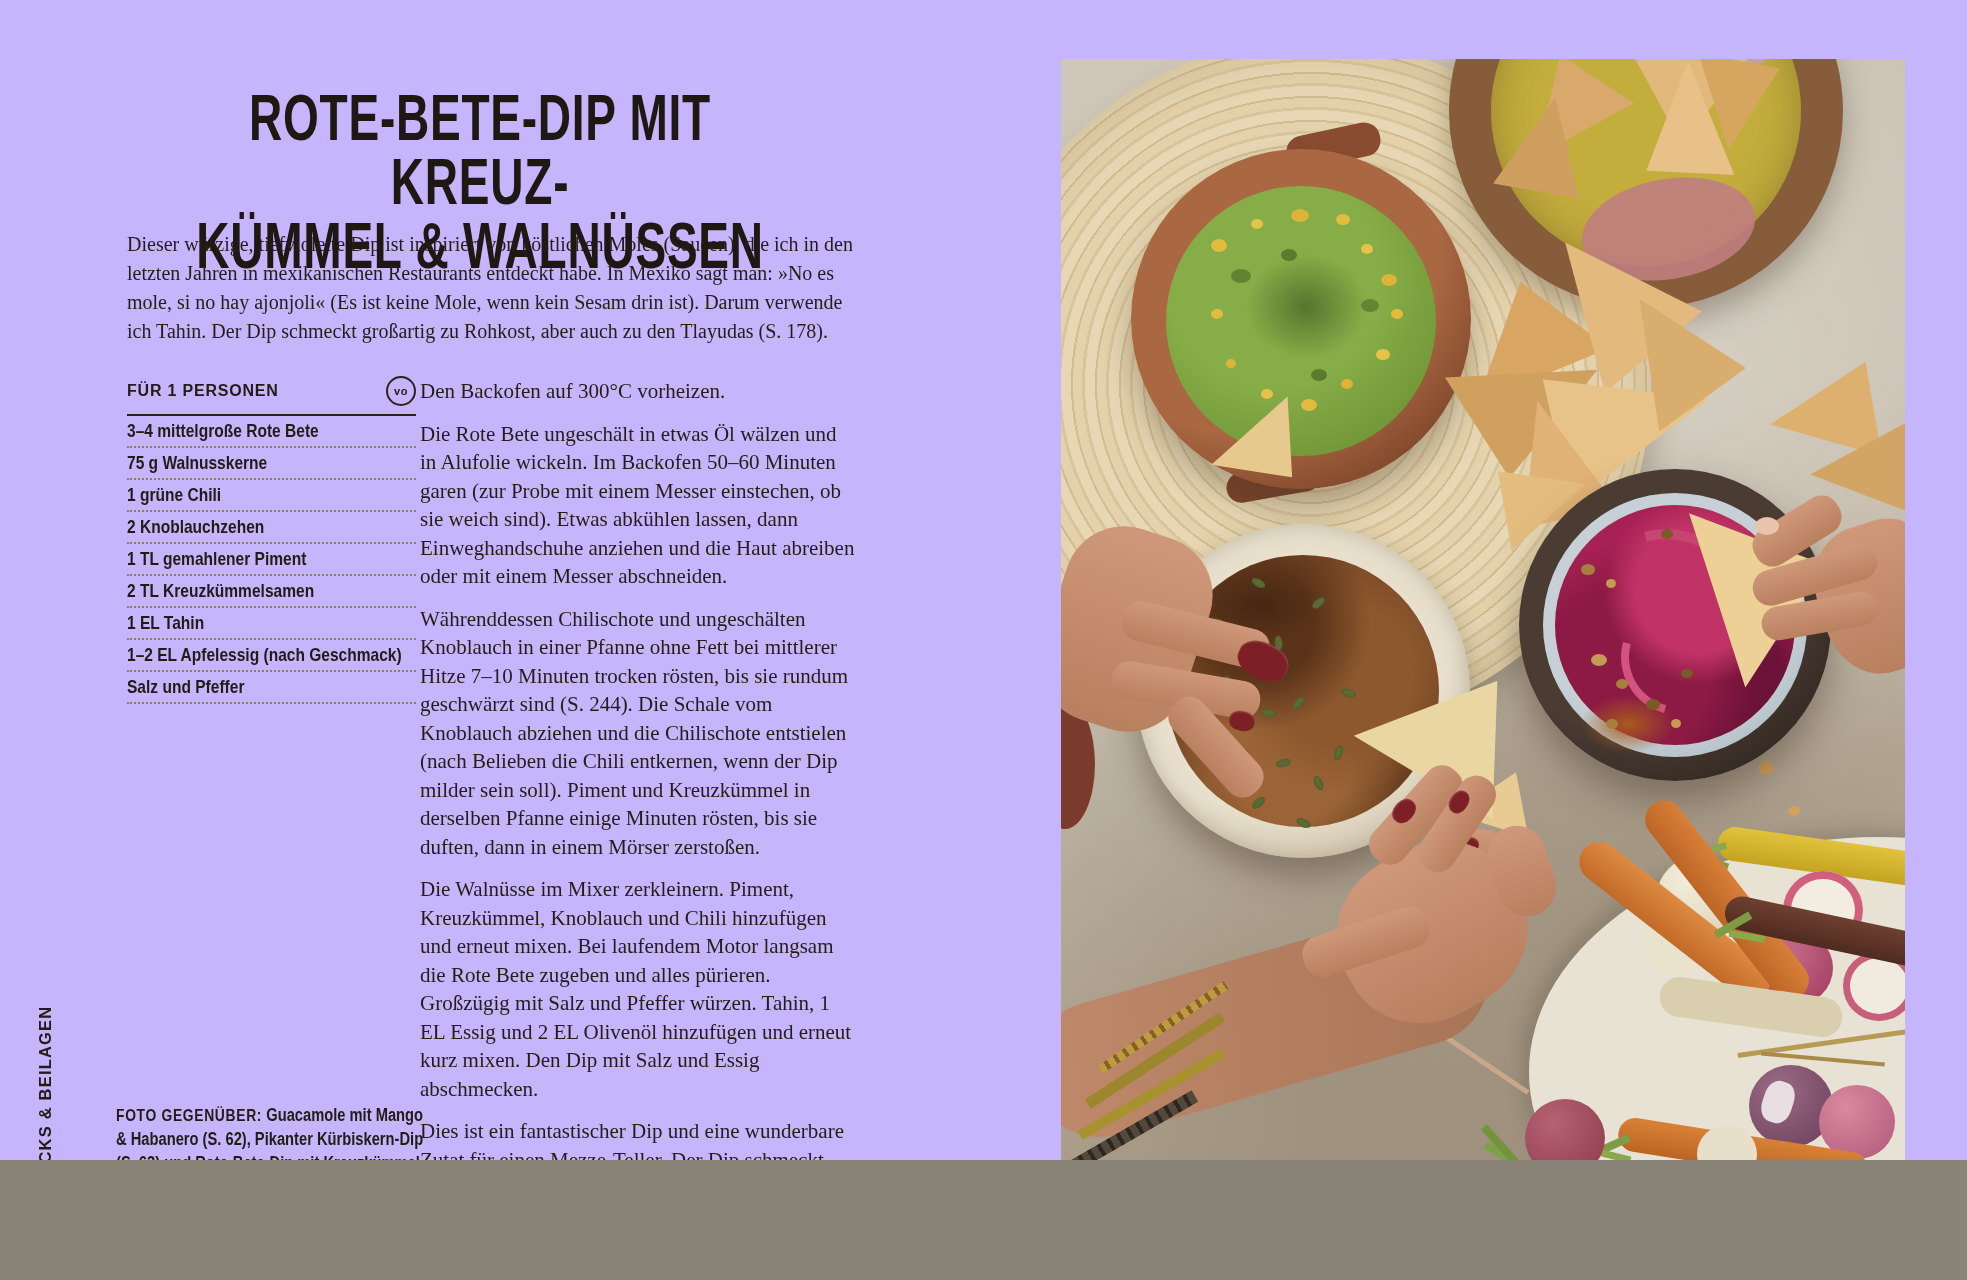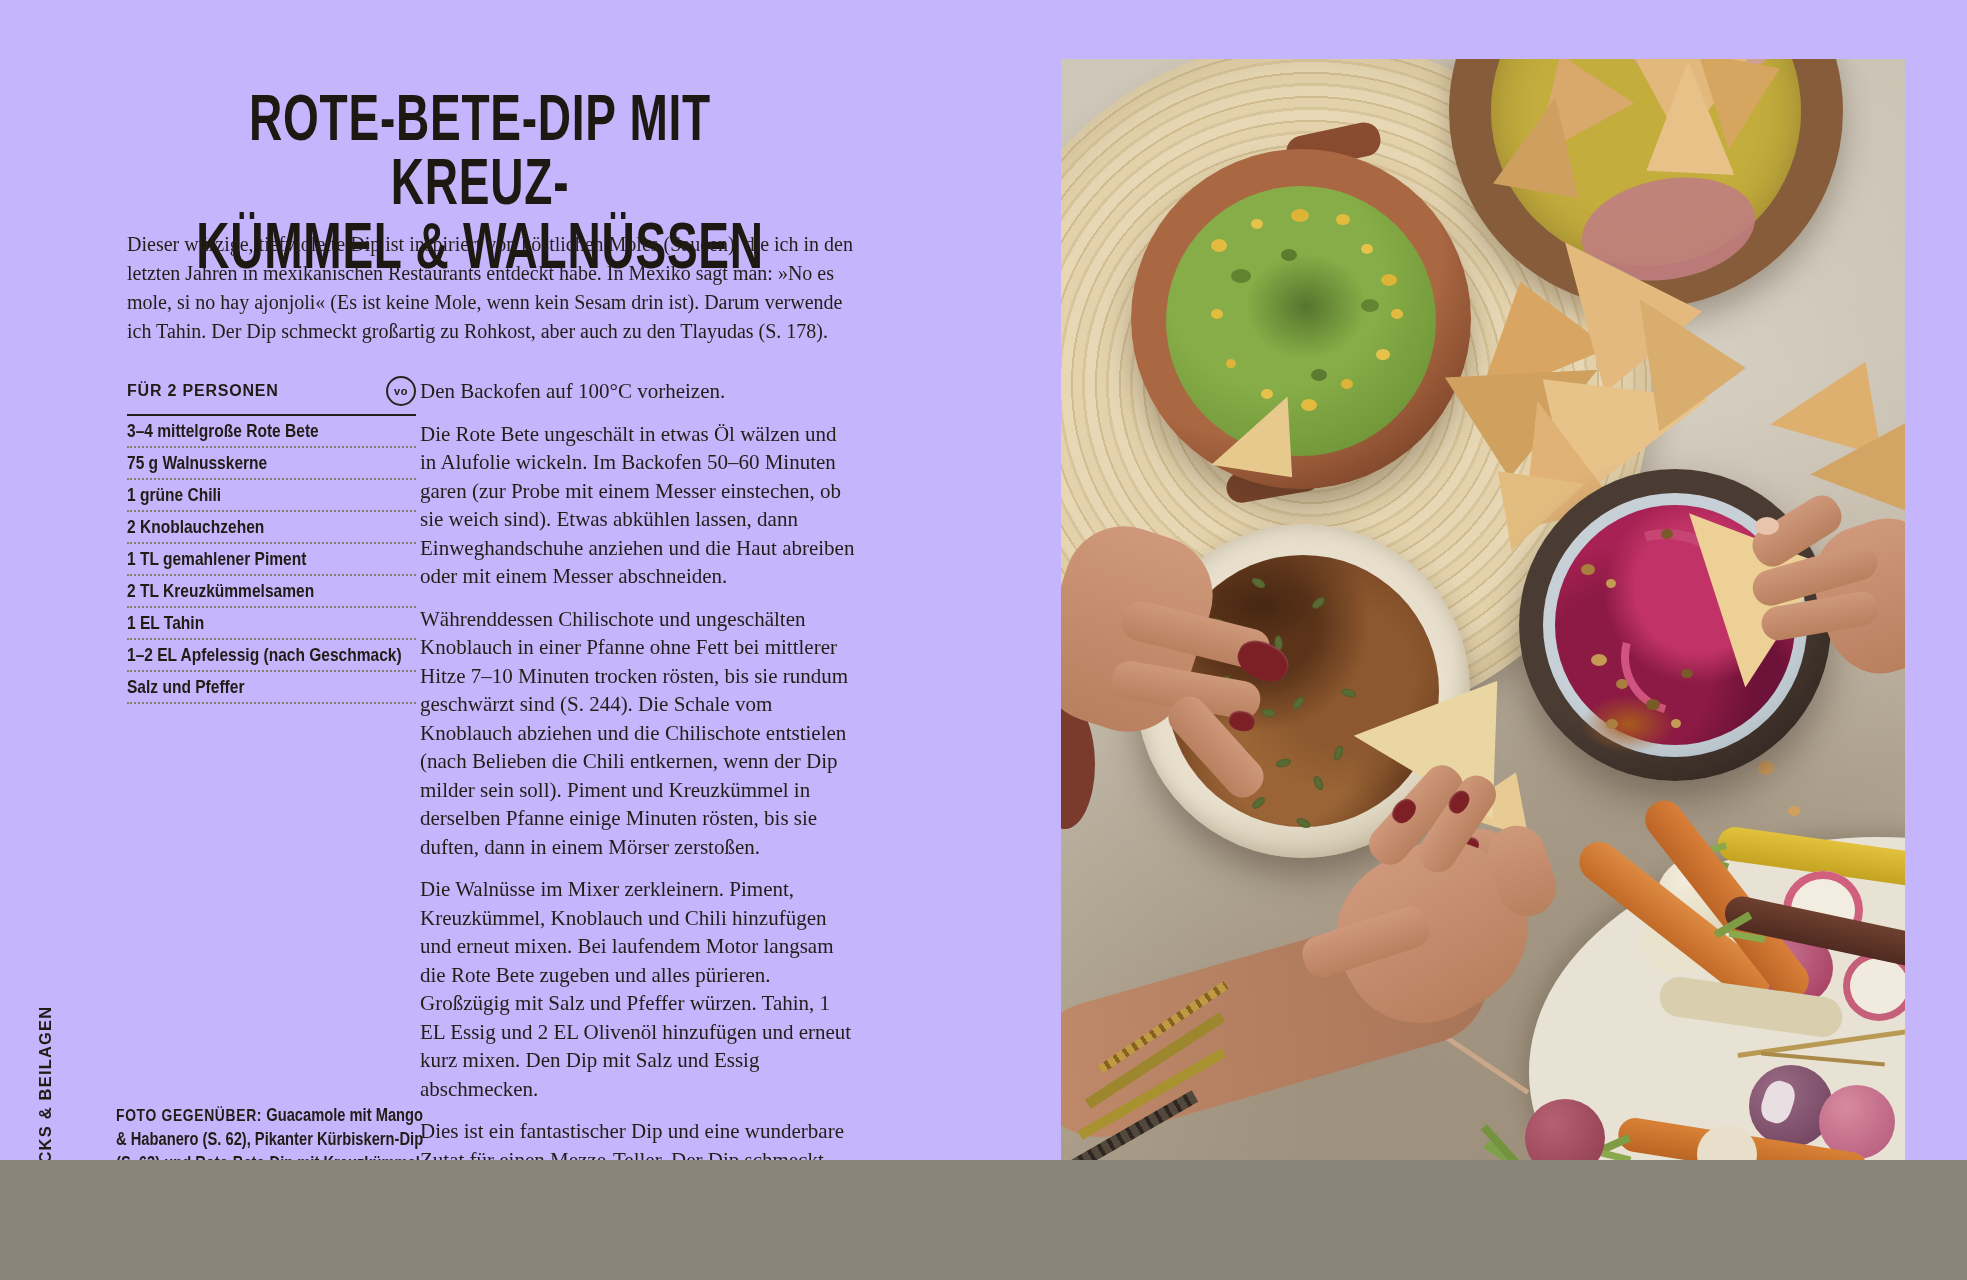--- a/index.html
+++ b/index.html
@@ -57,21 +57,21 @@
 
   <div class="title">
     <div>ROTE-BETE-DIP MIT KREUZ-</div>
     <div>KÜMMEL &amp; WALNÜSSEN</div>
   </div>
 
   <div class="intro">Dieser würzige, tiefviolette Dip ist inspiriert von köstlichen Moles (Saucen), die ich in den letzten Jahren in mexikanischen Restaurants entdeckt habe. In Mexiko sagt man: »No es mole, si no hay ajonjoli« (Es ist keine Mole, wenn kein Sesam drin ist). Darum verwende ich Tahin. Der Dip schmeckt großartig zu Rohkost, aber auch zu den Tlayudas (S. 178).</div>
 
   <div class="ingcol">
     <div class="ing-head">
-      <span class="label">FÜR 2 PERSONEN</span>
+      <span class="label">FÜR 1 PERSONEN</span>
       <span class="vo">vo</span>
     </div>
     <div>
         <div class="ing-row">
         <span class="ing-text">3–4 mittelgroße Rote Bete</span>
       </div>
         <div class="ing-row">
         <span class="ing-text">75 g Walnusskerne</span>
       </div>
         <div class="ing-row">
@@ -92,21 +92,21 @@
         <div class="ing-row">
         <span class="ing-text">1–2 EL Apfelessig (nach Geschmack)</span>
       </div>
         <div class="ing-row">
         <span class="ing-text">Salz und Pfeffer</span>
       </div>
       </div>
   </div>
 
   <div class="method">
-      <p><span>Den Backofen auf 100°C vorheizen.</span></p>
+      <p><span>Den Backofen auf 300°C vorheizen.</span></p>
       <p><span>Die Rote Bete ungeschält in etwas Öl wälzen und in Alufolie wickeln. Im Backofen 50–60 Minuten garen (zur Probe mit einem Messer einstechen, ob sie weich sind). Etwas abkühlen lassen, dann Einweghandschuhe anziehen und die Haut abreiben oder mit einem Messer abschneiden.</span></p>
       <p><span>Währenddessen Chilischote und ungeschälten Knoblauch in einer Pfanne ohne Fett bei mittlerer Hitze 7–10 Minuten trocken rösten, bis sie rundum geschwärzt sind (S. 244). Die Schale vom Knoblauch abziehen und die Chilischote entstielen (nach Belieben die Chili entkernen, wenn der Dip milder sein soll). Piment und Kreuzkümmel in derselben Pfanne einige Minuten rösten, bis sie duften, dann in einem Mörser zerstoßen.</span></p>
       <p><span>Die Walnüsse im Mixer zerkleinern. Piment, Kreuzkümmel, Knoblauch und Chili hinzufügen und erneut mixen. Bei laufendem Motor langsam die Rote Bete zugeben und alles pürieren. Großzügig mit Salz und Pfeffer würzen. Tahin, 1 EL Essig und 2 EL Olivenöl hinzufügen und erneut kurz mixen. Den Dip mit Salz und Essig abschmecken.</span></p>
       <p><span>Dies ist ein fantastischer Dip und eine wunderbare Zutat für einen Mezze-Teller. Der Dip schmeckt auch auf Toast mit frischem Ziegenkäse oder Quark – oder auf einer gegrillten Tlayuda mit frischen Erbsen, Minze, Ricotta und Chiliöl.</span></p>
     </div>
 
   <div class="caption">
     <span class="inner"><span class="lab">FOTO GEGENÜBER:</span><span> Guacamole mit Mango &amp; Habanero (S. 62), Pikanter Kürbiskern-Dip (S. 63) und Rote-Bete-Dip mit Kreuzkümmel &amp; Walnüssen.</span></span>
   </div>
 

